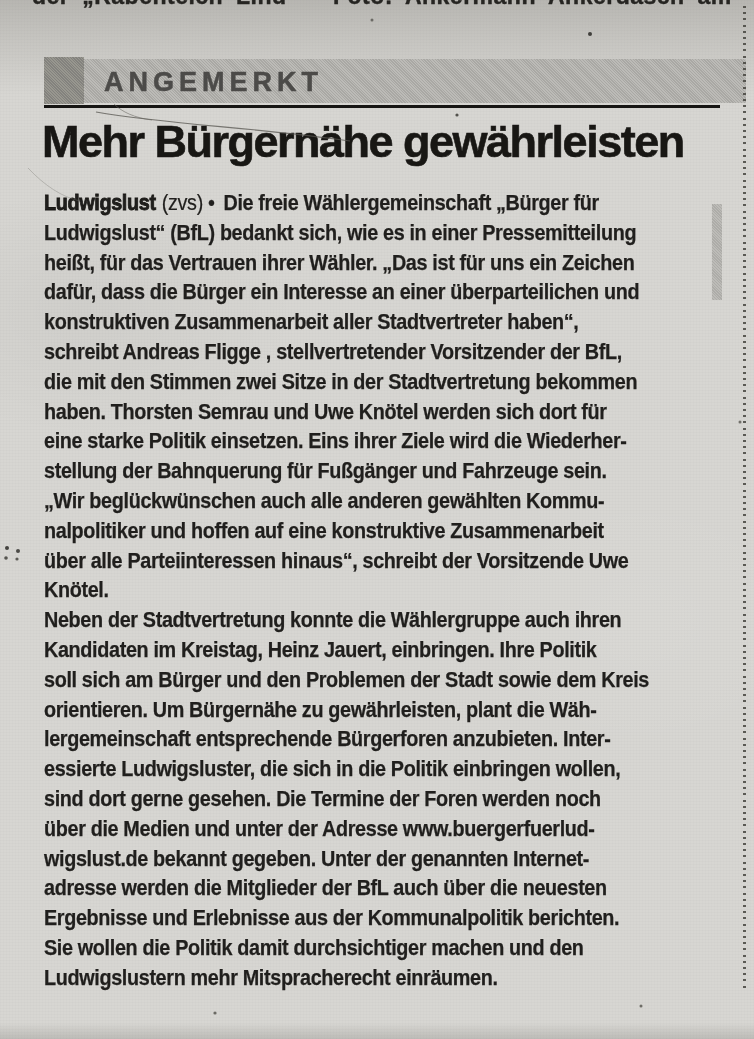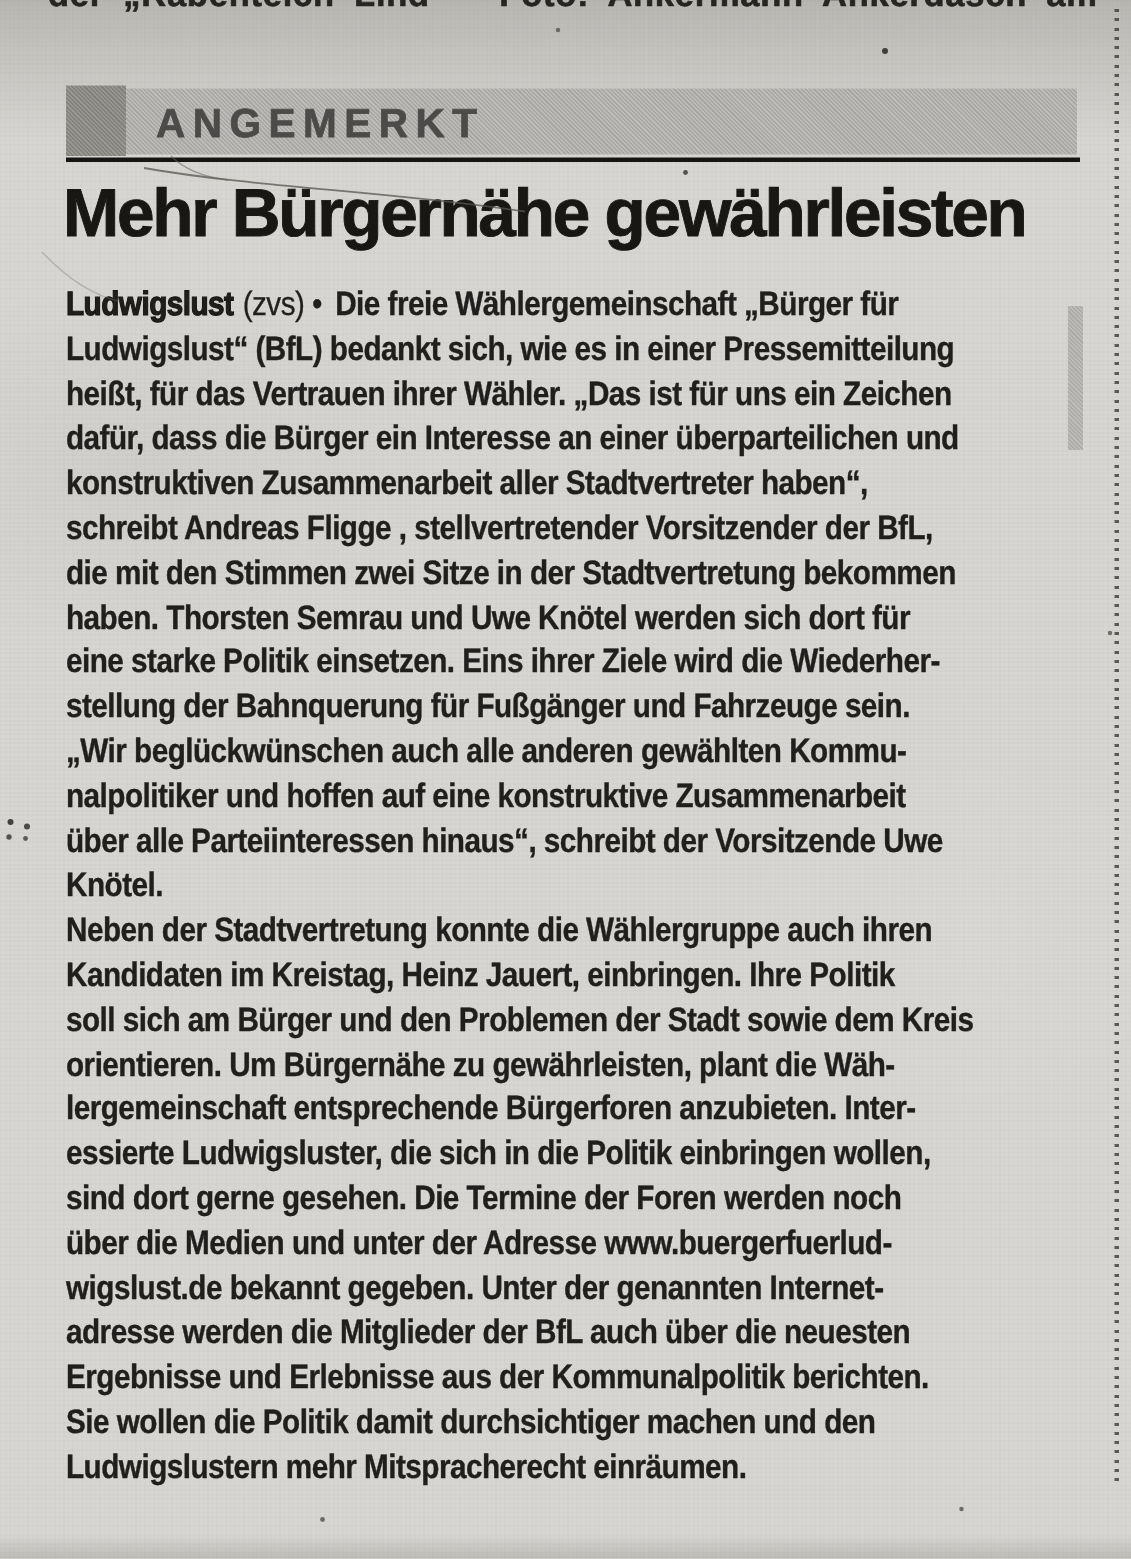--- a/index.html
+++ b/index.html
@@ -21,20 +21,21 @@
   .top-strip{position:absolute;left:32px;top:0;width:700px;height:8px;overflow:hidden;}
   .top-strip span{
     display:block;margin-top:-17px;white-space:nowrap;
     font-weight:bold;font-size:23px;letter-spacing:.5px;word-spacing:6px;color:#262522;
     -webkit-text-stroke:.4px #262522;
   }
   
   .banner{
     position:absolute;left:44px;top:59px;width:674px;height:44px;
     background:repeating-linear-gradient(45deg,#bcbbb7 0 1px,#a9a8a4 1px 2px);
+    padding-left:28px;
   }
   .banner-square{
     position:absolute;left:0;top:-2px;width:40px;height:47px;
     background:repeating-linear-gradient(45deg,#989793 0 1px,#83827e 1px 2px);
     background:repeating-linear-gradient(45deg,#98978f 0 1px,#83827e 1px 2px);
   }
   .banner-label{
     position:absolute;left:60px;top:8px;
     font-weight:bold;font-size:27px;letter-spacing:5px;color:#4c4b49;
     -webkit-text-stroke:.5px #4c4b49;white-space:nowrap;

